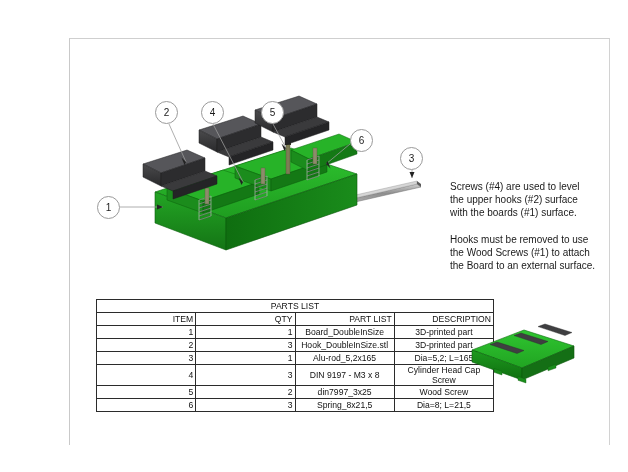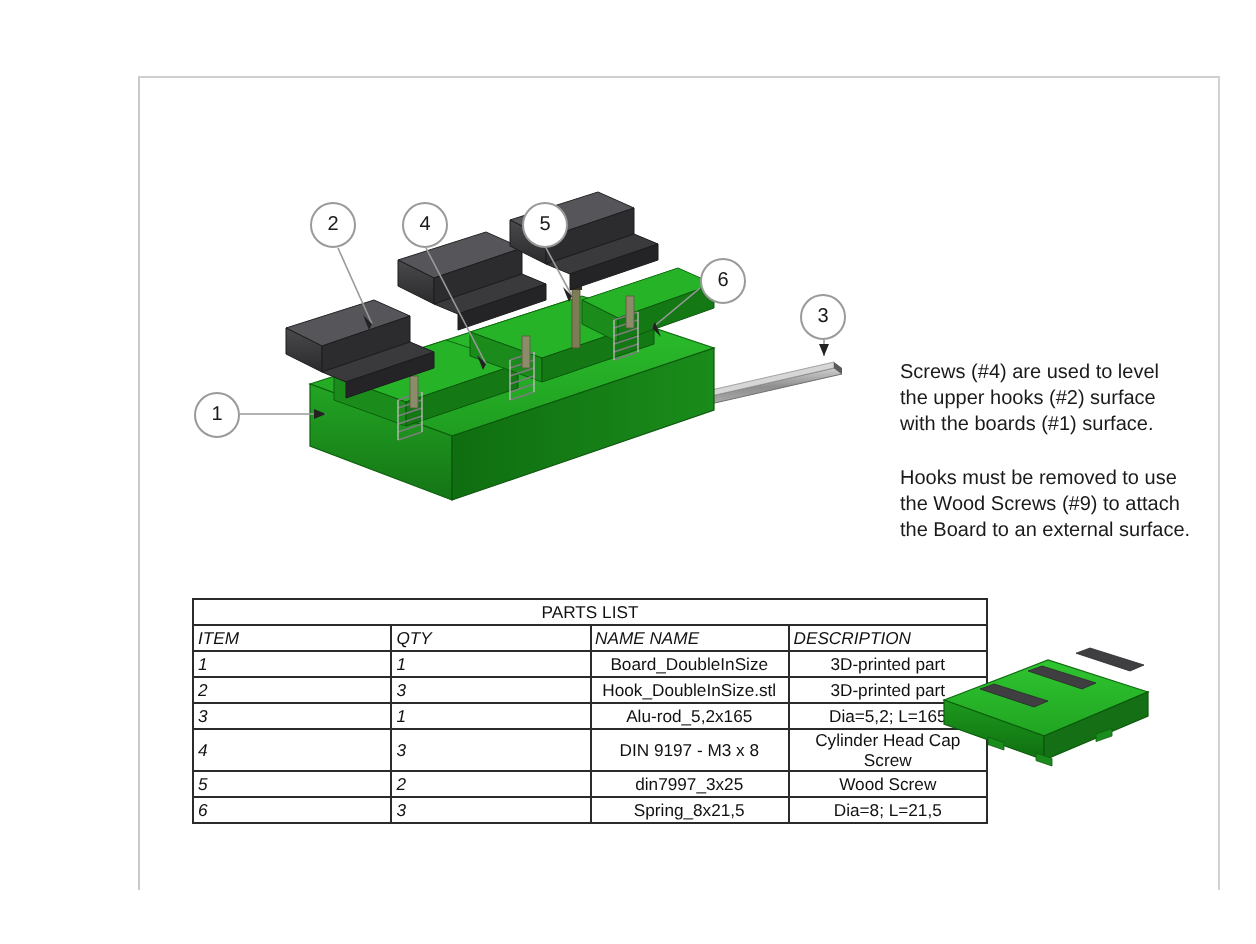--- a/index.html
+++ b/index.html
@@ -98,21 +98,21 @@
     border: 1px solid #2b2b2b;
     height: 13px;
     padding: 0 2px;
     font-weight: normal;
     box-sizing: border-box;
   }
   .col-item { width: 50px; }
   .col-qty  { width: 50px; }
   .col-name { width: 112px; }
   .col-desc { width: 125px; }
-  .cell-center { text-align: left; font-style: italic; }
+  .cell-center { text-align: right; }
   .cell-left { text-align: center; padding-left: 4px; }
   #parts-list-title-cell { text-align: center; height: 14px; }
 
   
   #board-detail-view {
     position: absolute;
     left: 462px;
     top: 322px;
     width: 118px;
     height: 70px;
@@ -259,33 +259,33 @@
 <div class="balloon" id="balloon-3">3</div>
 <div class="balloon" id="balloon-4">4</div>
 <div class="balloon" id="balloon-5">5</div>
 <div class="balloon" id="balloon-6">6</div>
 
 <div id="notes-block">
   <p class="note-paragraph">Screws (#4) are used to level
 the upper hooks (#2) surface
 with the boards (#1) surface.</p>
   <p class="note-paragraph">Hooks must be removed to use
-the Wood Screws (#9) to attach
+the Wood Screws (#1) to attach
 the Board to an external surface.</p>
 </div>
 
 <table id="parts-list-table">
   <tbody>
     <tr>
       <td id="parts-list-title-cell" colspan="4">PARTS LIST</td>
     </tr>
     <tr>
       <th class="col-item cell-center">ITEM</th>
       <th class="col-qty cell-center">QTY</th>
-      <th class="col-name cell-center">NAME NAME</th>
+      <th class="col-name cell-center">PART LIST</th>
       <th class="col-desc cell-center">DESCRIPTION</th>
     </tr>
 
     <tr>
       <td class="cell-center">1</td>
       <td class="cell-center">1</td>
       <td class="cell-left">Board_DoubleInSize</td>
       <td class="cell-left">3D-printed part</td>
     </tr>
     <tr>

